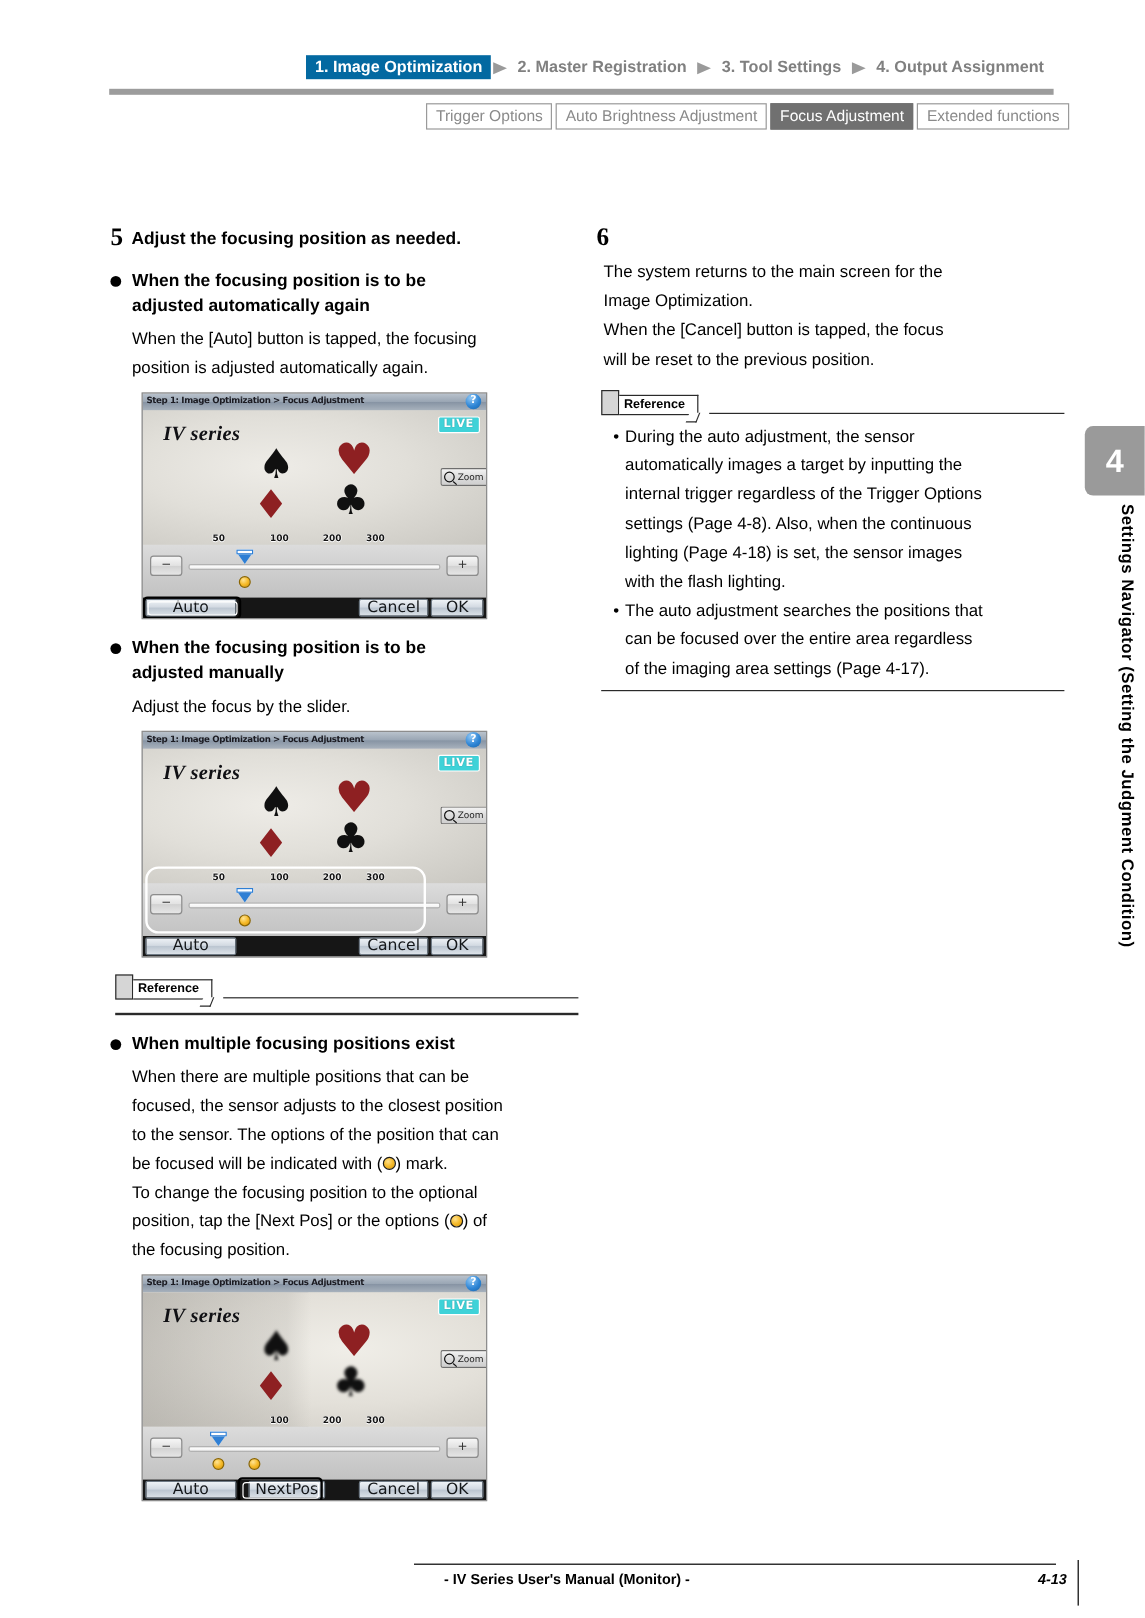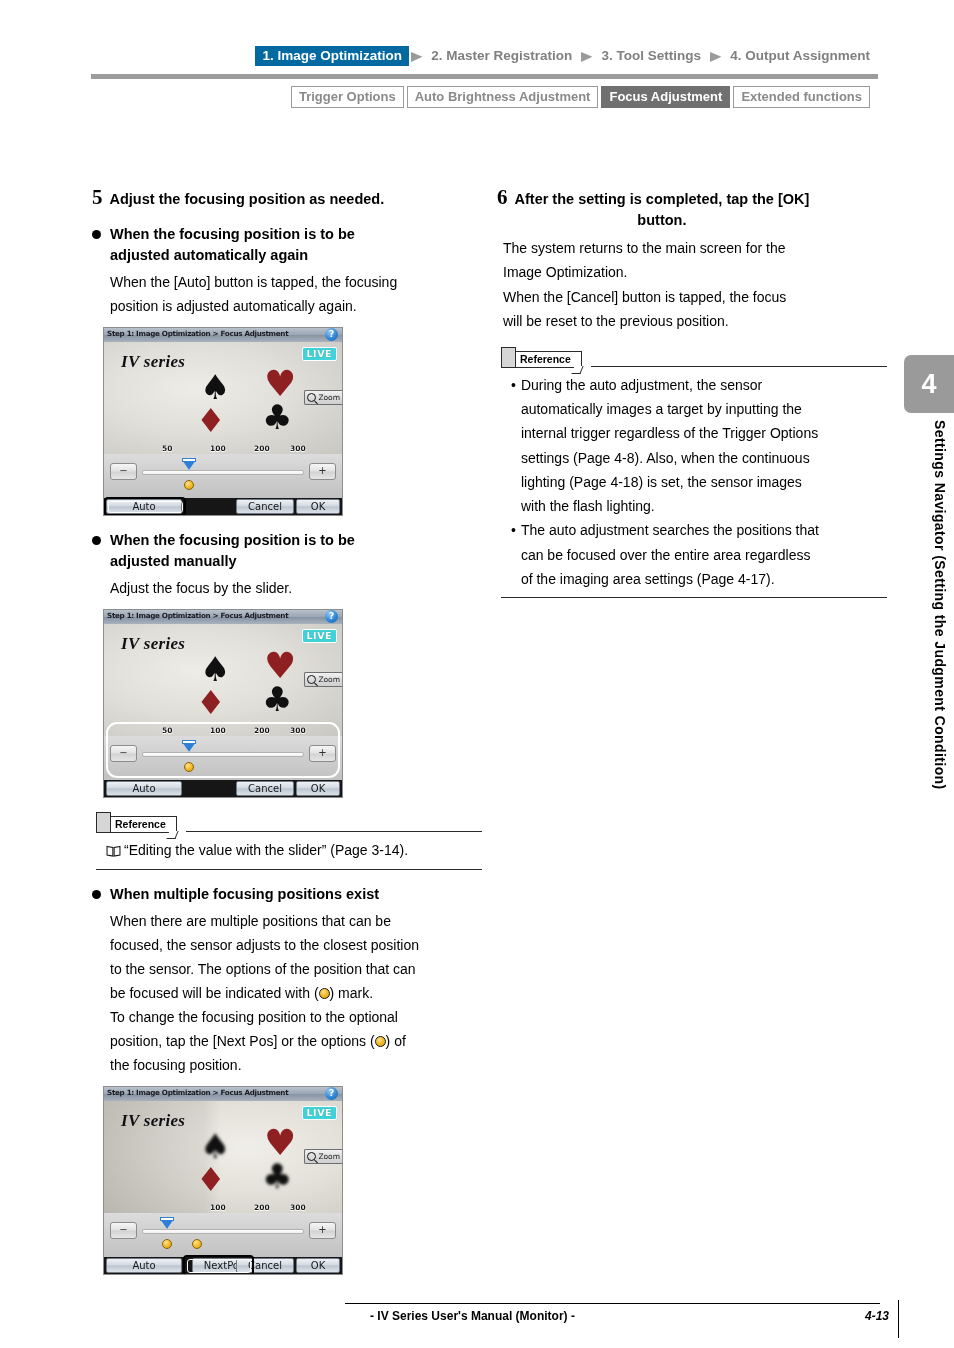--- a/index.html
+++ b/index.html
@@ -47,24 +47,24 @@
     left: 91px; top: 74px;
     width: 787px; height: 5px;
     background: #9c9c9c;
   }
 
   .subtab-nav {
     position: absolute;
     left: 0; top: 86px;
     width: 954px;
     text-align: right;
-    padding-right: 84px;
+    padding-right: 63px;
     box-sizing: border-box;
     font-size: 13px;
-    font-weight: bold;
+    font-weight: normal;
     white-space: nowrap;
   }
   .subtab {
     display: inline-block;
     border: 1px solid #9a9a9a;
     color: #8a8a8a;
     padding: 2px 7px 3px 7px;
     margin-left: 3px;
     background: #ffffff;
   }
@@ -98,21 +98,20 @@
     line-height: 1.05;
     margin-right: 7px;
     flex: 0 0 auto;
     font-family: "Liberation Serif", serif;
   }
   .step-title {
     font-size: 14.5px;
     font-weight: bold;
     line-height: 1.42;
     padding-top: 3px;
-    text-align: center;
   }
 
   .bullet-head {
     display: flex;
     align-items: flex-start;
     margin-top: 14px;
     margin-bottom: 4px;
   }
   .bullet-dot {
     width: 9px; height: 9px;
@@ -207,22 +206,22 @@
   .ref-book-icon {
     display: inline-block;
     width: 15px; height: 12px;
     vertical-align: -2px;
     margin-right: 3px;
   }
 
   
   .device {
     position: relative;
-    width: 240px;
-    margin-left: 11px;
+    width: 288px;
+    margin-left: 26px;
     margin-top: 9px;
     border: 1px solid #8d8d8d;
     box-sizing: border-box;
     background: #c8c8c8;
     font-family: "DejaVu Sans", sans-serif;
     overflow: hidden;
   }
   .dev-titlebar {
     height: 14px;
     background: linear-gradient(to bottom, #b9c2cc 0%, #9aa6b4 48%, #8794a4 52%, #a8b2bd 100%);
@@ -419,21 +418,21 @@
     height: 17px;
     background: #161616;
   }
   .dev-btn {
     position: absolute;
     top: 1px;
     height: 15px;
     background: linear-gradient(to bottom, #eef2f6 0%, #d3dae2 45%, #bcc6d1 52%, #dce2e8 100%);
     border: 1px solid #6f7a85;
     border-radius: 2px;
-    font-size: 10px;
+    font-size: 13px;
     color: #14171a;
     text-align: center;
     line-height: 14px;
     box-sizing: border-box;
   }
   .btn-auto { left: 2px; width: 76px; }
   .btn-nextpos { left: 88px; width: 64px; }
   .btn-cancel { right: 48px; width: 58px; }
   .btn-ok { right: 2px; width: 44px; }
   .btn-outline {
@@ -627,26 +626,20 @@
     </div>
   </div>
 
   <div class="ref-box">
     <div class="ref-head">
       <span class="ref-tab-sq"></span>
       <span class="ref-tab-label">Reference</span>
       <span class="ref-rule-top"></span>
     </div>
     <div class="ref-content">
-      <div>
-        <svg class="ref-book-icon" viewBox="0 0 16 13">
-          <path d="M1 1.5 L7.3 2.6 L7.3 12 L1 10.9 Z" fill="none" stroke="#111" stroke-width="1.1"></path>
-          <path d="M15 1.5 L8.7 2.6 L8.7 12 L15 10.9 Z" fill="none" stroke="#111" stroke-width="1.1"></path>
-        </svg><span>“Editing the value with the slider” (Page 3-14).</span>
-      </div>
     </div>
     <div class="ref-rule-bottom"></div>
   </div>
 
   <div class="bullet-head">
     <span class="bullet-dot"></span>
     <span class="bullet-text">When multiple focusing positions exist</span>
   </div>
   <div class="body-text tight">
     <span>When there are multiple positions that can be</span><br>
@@ -699,24 +692,20 @@
       </div>
     </div>
   </div>
 
 </div>
 
 <div class="col-right">
 
   <div class="step">
     <div class="step-num">6</div>
-    <div class="step-title">
-      <span>After the setting is completed, tap the [OK]</span><br>
-      <span>button.</span>
-    </div>
   </div>
 
   <div class="body-text">
     <span>The system returns to the main screen for the</span><br>
     <span>Image Optimization.</span><br>
     <span>When the [Cancel] button is tapped, the focus</span><br>
     <span>will be reset to the previous position.</span>
   </div>
 
   <div class="ref-box">

